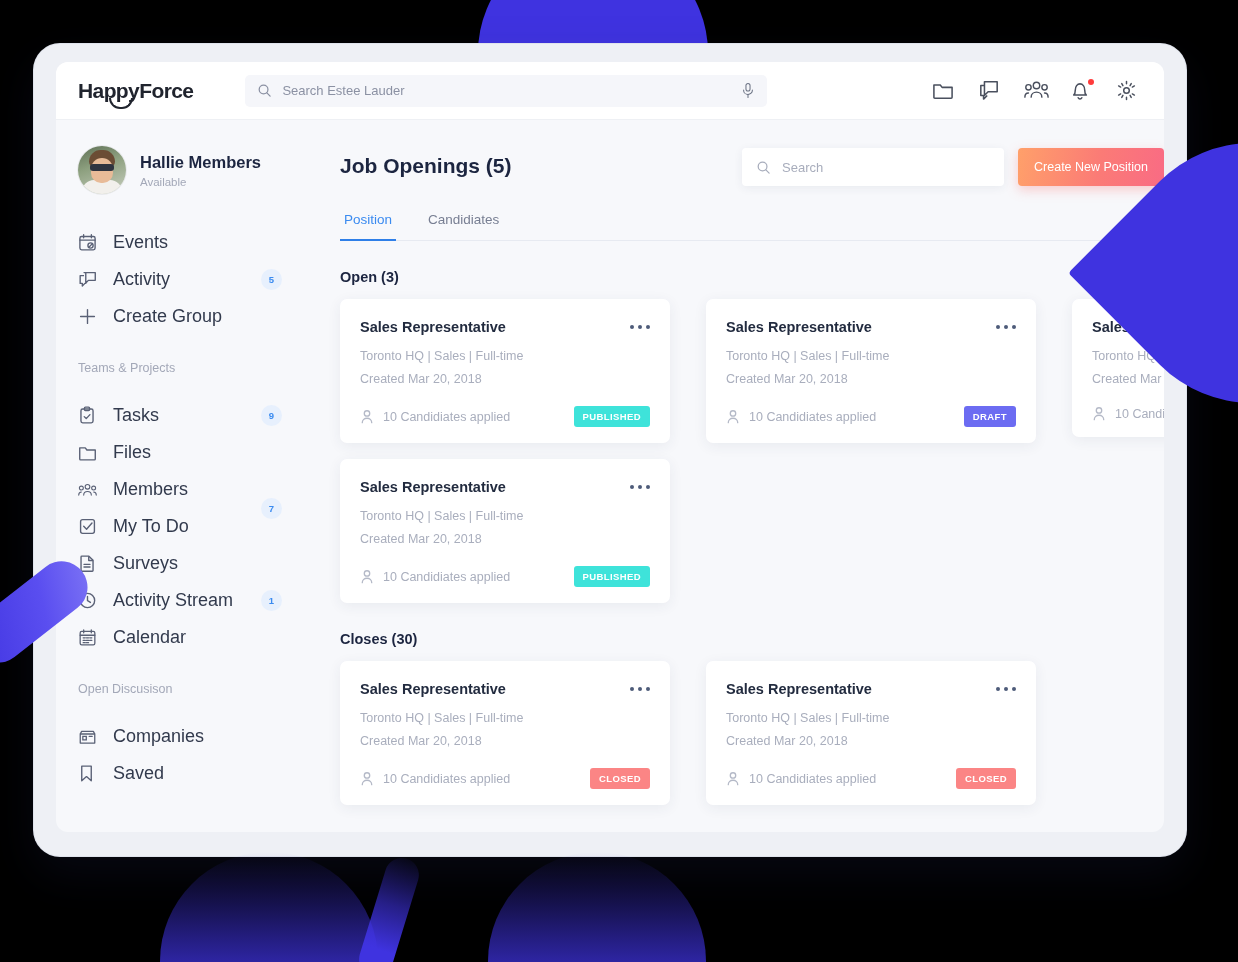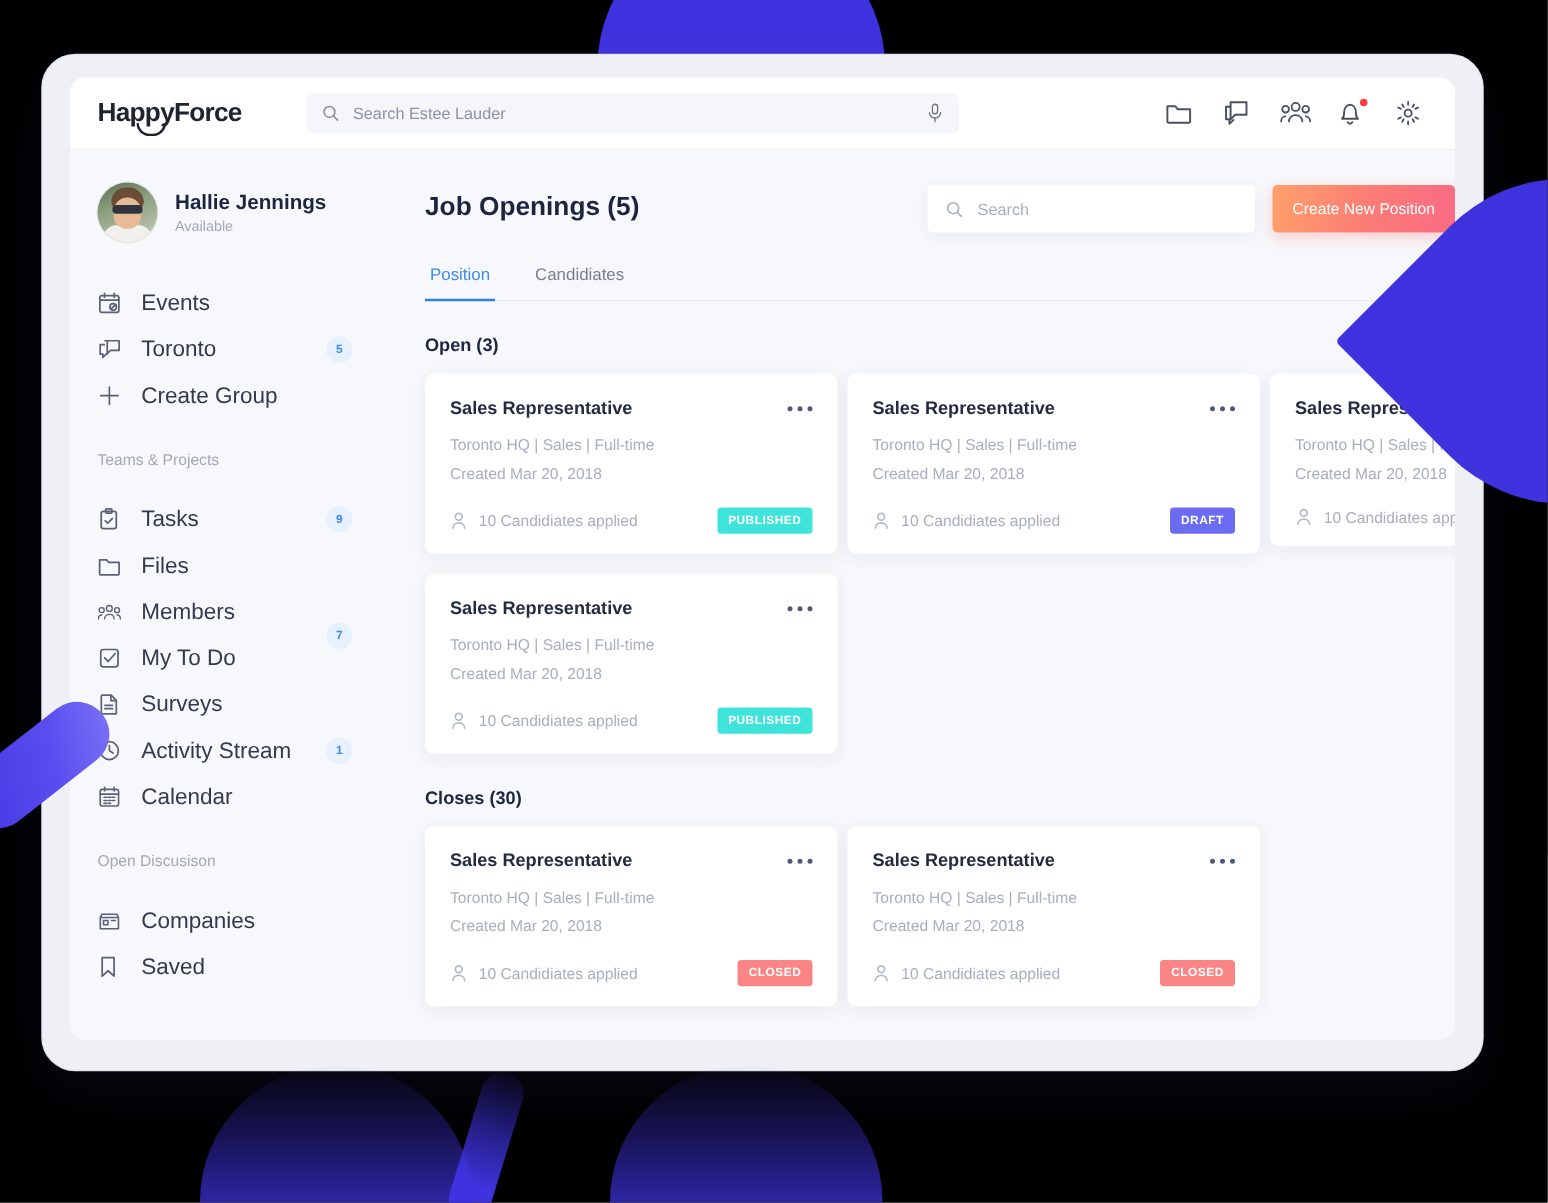--- a/index.html
+++ b/index.html
@@ -163,21 +163,21 @@
   }
 
   .tabs { display: flex; gap: 28px; margin-top: 26px; border-bottom: 1px solid #e7eaf1; padding-right: 8px; }
   .tab {
     font-size: 13.5px; color: #777e92; padding: 0 4px 12px; cursor: pointer;
     border-bottom: 2.5px solid transparent; margin-bottom: -1px;
   }
   .tab.active { color: #3b8bf0; font-weight: 500; border-bottom-color: #2f7fe8; }
 
   .sechead { font-size: 14.5px; font-weight: 700; color: #1c2540; margin: 28px 0 14px; }
-  .cardrow { display: flex; gap: 8px; }
+  .cardrow { display: flex; gap: 36px; }
   .card {
     width: 330px; flex-shrink: 0;
     background: #fff;
     border-radius: 7px;
     padding: 20px 20px 16px;
     box-shadow: 0 3px 14px rgba(40,50,90,0.07);
   }
   .card.second { margin-top: 16px; }
   .cardtop { display: flex; align-items: flex-start; }
   .ctitle { font-size: 14.5px; font-weight: 700; color: #222b3f; }
@@ -277,21 +277,21 @@
         <div class="sidebar">
 
           <div class="profile">
             <div class="avatar">
               <span class="shirt"></span>
                 <span class="hair"></span>
                 <span class="face"></span>
                 <span class="glasses"></span>
             </div>
             <div>
-              <div class="pname">Hallie Jennings</div>
+              <div class="pname">Hallie Members</div>
               <div class="pstatus">Available</div>
             </div>
           </div>
 
           <div class="navgroup">
             <div class="navitem">
               <span class="nicon">
                 <svg width="19" height="19" viewBox="0 0 22 22" fill="none" stroke="#5a6176" stroke-width="1.6">
                   <rect x="2.2" y="4" width="17.6" height="15.5" rx="2"></rect>
                   <path d="M2.2 8.2h17.6M6.5 2v3.5M15.5 2v3.5" stroke-linecap="round"></path>
@@ -303,21 +303,21 @@
             </div>
 
 
             <div class="navitem">
               <span class="nicon">
                 <svg width="20" height="19" viewBox="0 0 22 22" fill="none" stroke="#5a6176" stroke-width="1.6">
                   <path d="M7 3h13v9h-8l-3 3V3z" stroke-linejoin="round"></path>
                   <path d="M7 6.5H2.5v9H5v3l3-3h1.5" stroke-linejoin="round"></path>
                 </svg>
               </span>
-              <span class="nlabel">Toronto</span>
+              <span class="nlabel">Activity</span>
               <span class="badge">5</span>
             </div>
 
             <div class="navitem">
               <span class="nicon">
                 <svg width="19" height="19" viewBox="0 0 22 22" fill="none" stroke="#5a6176" stroke-width="1.6">
                   <path d="M11 3v16M3 11h16" stroke-linecap="round"></path>
                 </svg>
               </span>
               <span class="nlabel">Create Group</span>

